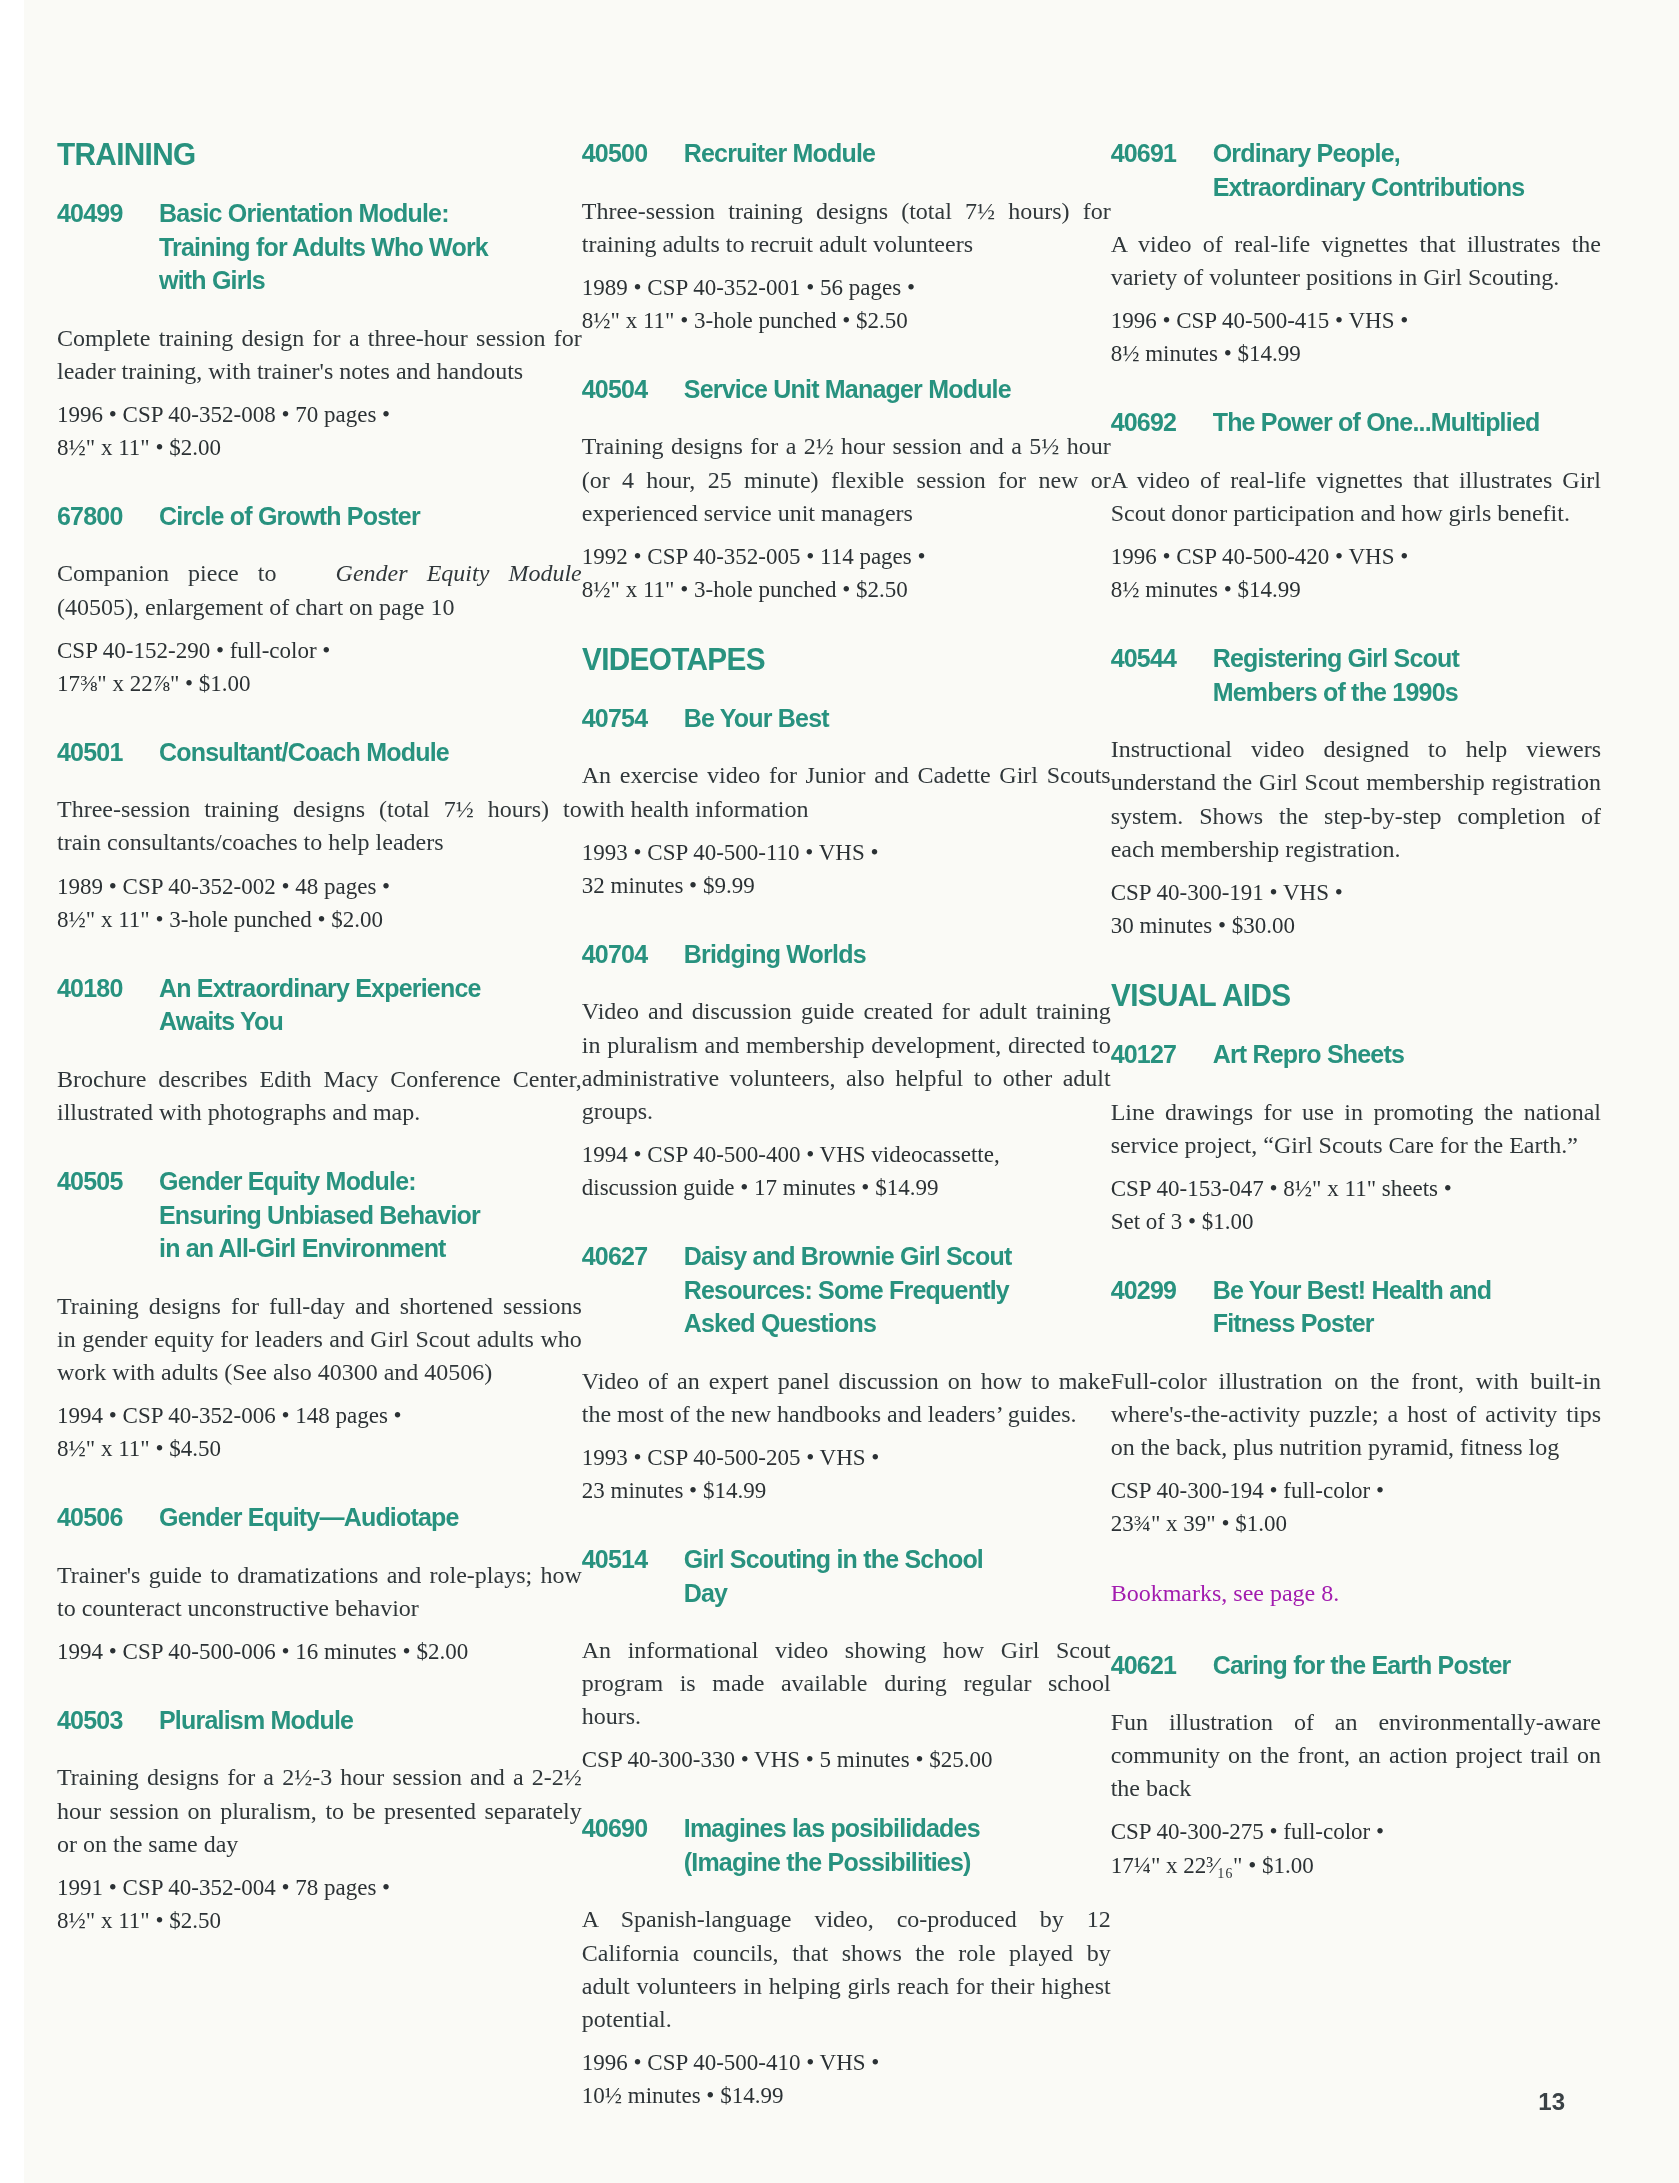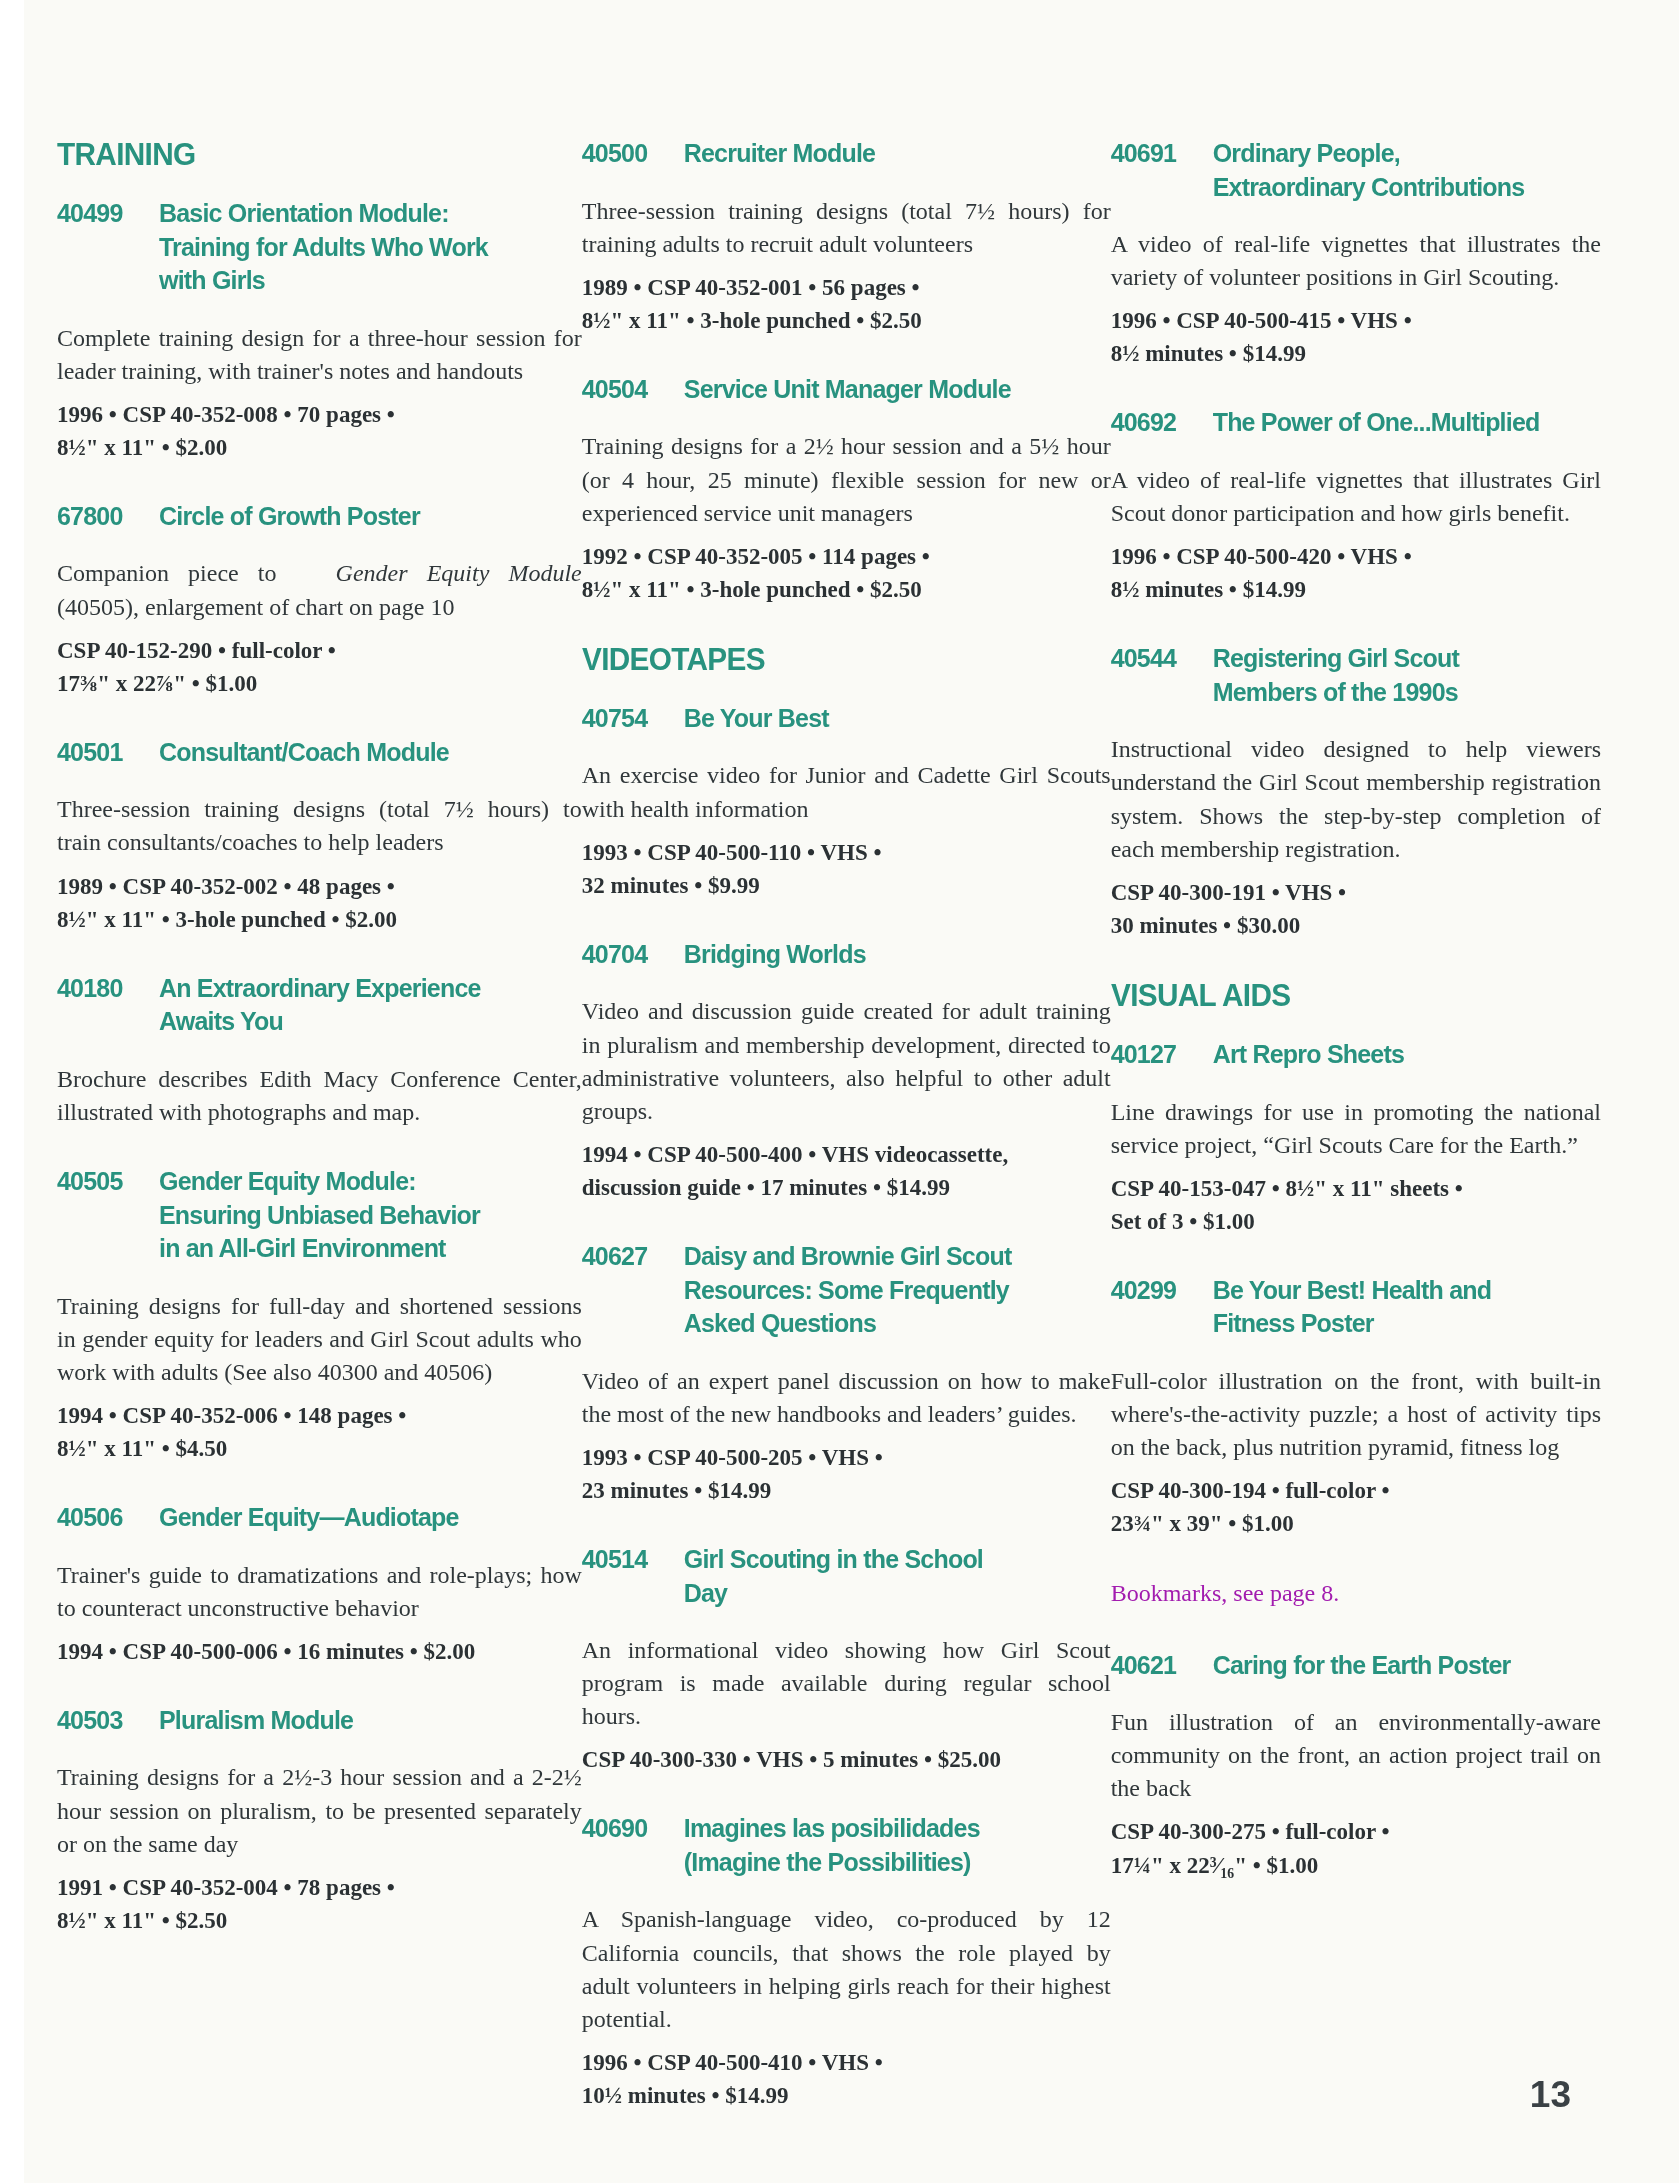--- a/index.html
+++ b/index.html
@@ -55,35 +55,35 @@
     font-size:24px;
     line-height:1.38;
     color:#30373a;
     text-align:justify;
     margin-bottom:10px;
   }
   .desc em{font-style:italic;margin-left:40px;}
   .specs{
     font-size:23px;
     line-height:1.44;
-    font-weight:700;
+    font-weight:400;
     color:#2b3134;
   }
   .note{
     font-size:24px;
     line-height:1.38;
     color:#a21caf;
     margin:6.7px 0 39px 0;
   }
   .page-number{
     position:absolute;
-    right:109px;bottom:67px;
+    right:115px;bottom:67px;
     font-family:"Liberation Sans", sans-serif;
     font-weight:700;
-    font-size:37px;
+    font-size:24px;
     color:#3a4145;
   }
 </style>
 </head>
 <body>
 
 <div class="page">
   <div class="scan-edge"></div>
   <main class="columns">
     <section class="col">

